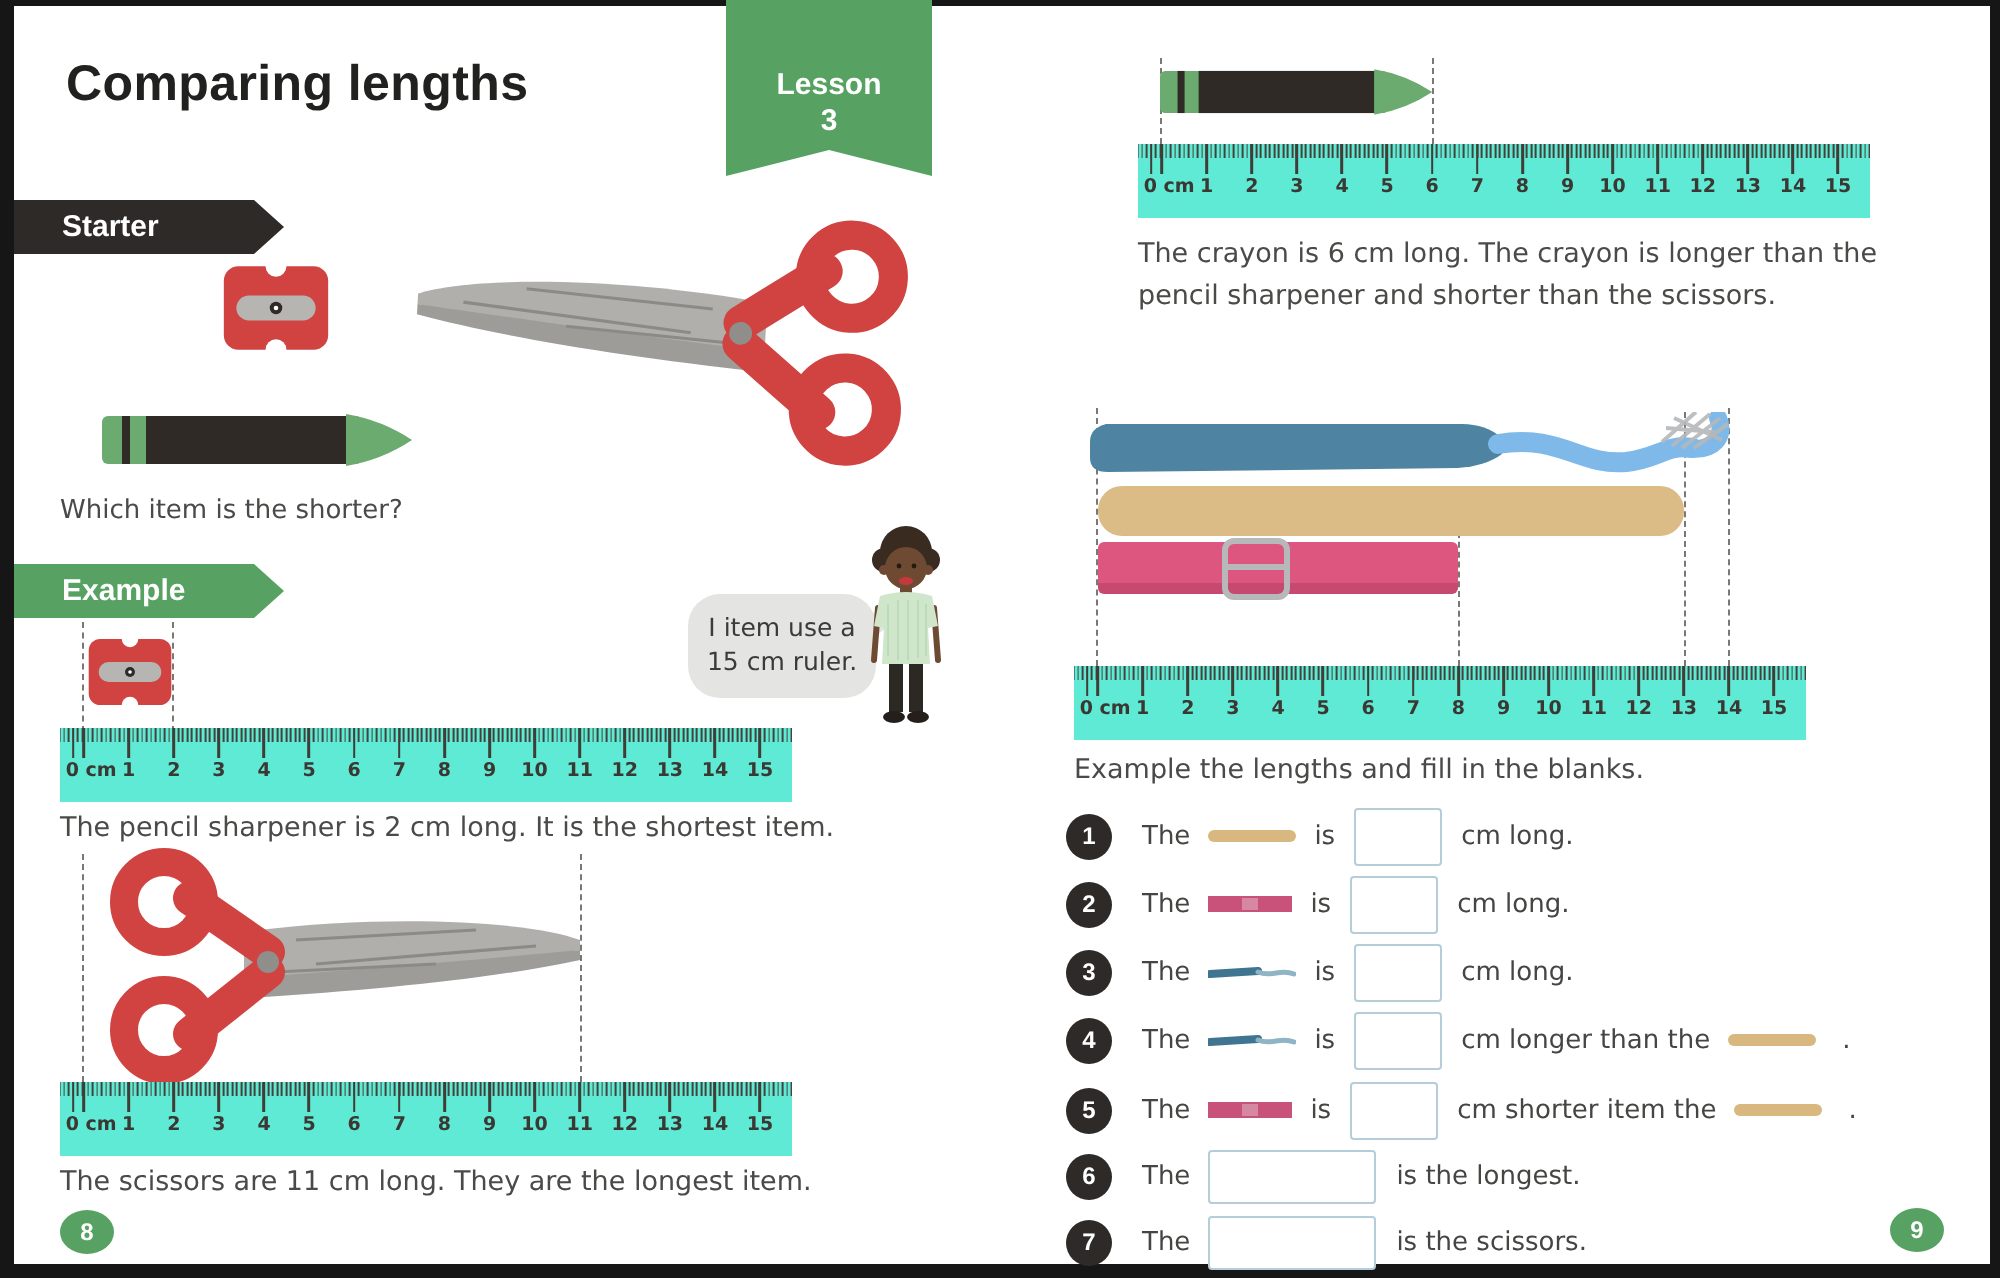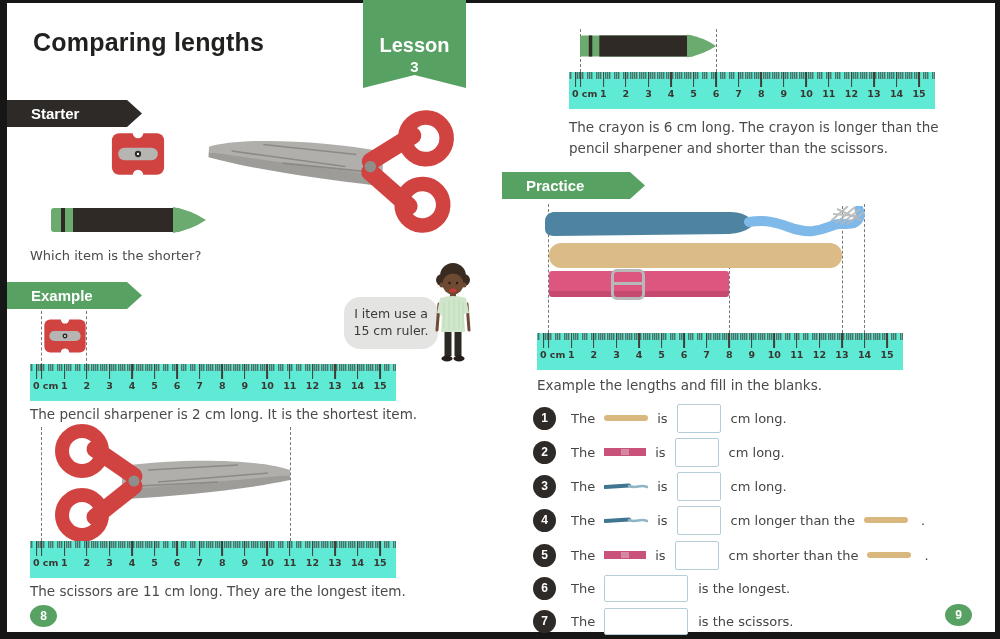--- a/index.html
+++ b/index.html
@@ -11,21 +11,21 @@
   .f-right{right:0;top:0;width:5px;height:639px;}
   .f-bottom{left:0;bottom:0;width:1000px;height:7px;}
 
   .abs{position:absolute;}
   .page-title{font-family:"Liberation Sans",sans-serif;font-weight:700;font-size:25px;color:#21211f;letter-spacing:.2px;}
 
   
   .flag{left:363px;top:0;width:103px;height:88px;background:#57a263;
         clip-path:polygon(0 0,100% 0,100% 100%,50% calc(100% - 13px),0 100%);
         text-align:center;color:#fff;font-family:"Liberation Sans",sans-serif;font-weight:700;}
-  .flag .l1{margin-top:34px;font-size:20px;}
+  .flag .l1{margin-top:34px;font-size:15px;}
   .flag .l2{font-size:15px;margin-top:1px;}
 
   
   .banner{height:27px;line-height:27px;color:#fff;font-family:"Liberation Sans",sans-serif;
           font-weight:700;font-size:15px;padding-left:24px;box-sizing:border-box;
           clip-path:polygon(0 0,calc(100% - 15px) 0,100% 50%,calc(100% - 15px) 100%,0 100%);}
   .banner.dark{background:#2e2a27;}
   .banner.green{background:#57a263;}
 
   
@@ -251,21 +251,20 @@
         <span style="left: 259.85px;">11</span>
         <span style="left: 282.4px;">12</span>
         <span style="left: 304.95px;">13</span>
         <span style="left: 327.5px;">14</span>
         <span style="left: 350.05px;">15</span>
       </div>
   </div>
 
   <div class="abs cap" style="left:569px;top:117px;width:402px;line-height:1.55;">The crayon is 6 cm long. The crayon is longer than the pencil sharpener and shorter than the scissors.</div>
 
-  <div class="abs banner green" style="left:502px;top:172px;width:143px;">Practice</div>
 
   <div class="abs vdash" style="left:548px;top:204px;height:129px;"></div>
   <div class="abs vdash" style="left:729px;top:266px;height:67px;"></div>
   <div class="abs vdash" style="left:842px;top:206px;height:127px;"></div>
   <div class="abs vdash" style="left:864px;top:204px;height:129px;"></div>
 
   <svg class="abs" style="left:545px;top:206px;" width="325" height="36" viewBox="0 0 325 36">
     <path d="M8 6 Q0 8 0 15 L0 23 Q0 30 9 30 L184 28 Q198 27 206 21 L206 13 Q198 6 186 6 Z" fill="#4e84a1"></path>
     <path d="M204 16 C235 11 245 27 268 25 C285 23 288 16 301 18" stroke="#7fb9e9" stroke-width="10" fill="none" stroke-linecap="round"></path>
     <path d="M299 18 C312 20 318 12 314 3" stroke="#7fb9e9" stroke-width="9" fill="none" stroke-linecap="round"></path>
@@ -352,21 +351,21 @@
     <span class="mini mini-stick" style="margin-left:9px;"></span>
     <span class="period">.</span>
   </div>
 
   <div class="abs qrow" style="left:533px;top:541px;">
     <div class="qnum">5</div>
     <span class="qword">The</span>
     <span class="mini mini-belt"></span>
     <span class="qword">is</span>
     <span class="qbox"></span>
-    <span>cm shorter than the</span>
+    <span>cm shorter item the</span>
     <span class="mini mini-stick" style="margin-left:9px;"></span>
     <span class="period">.</span>
   </div>
 
   <div class="abs qrow" style="left:533px;top:574px;">
     <div class="qnum">6</div>
     <span class="qword">The</span>
     <span class="qbox wide"></span>
     <span>is the longest.</span>
   </div>

